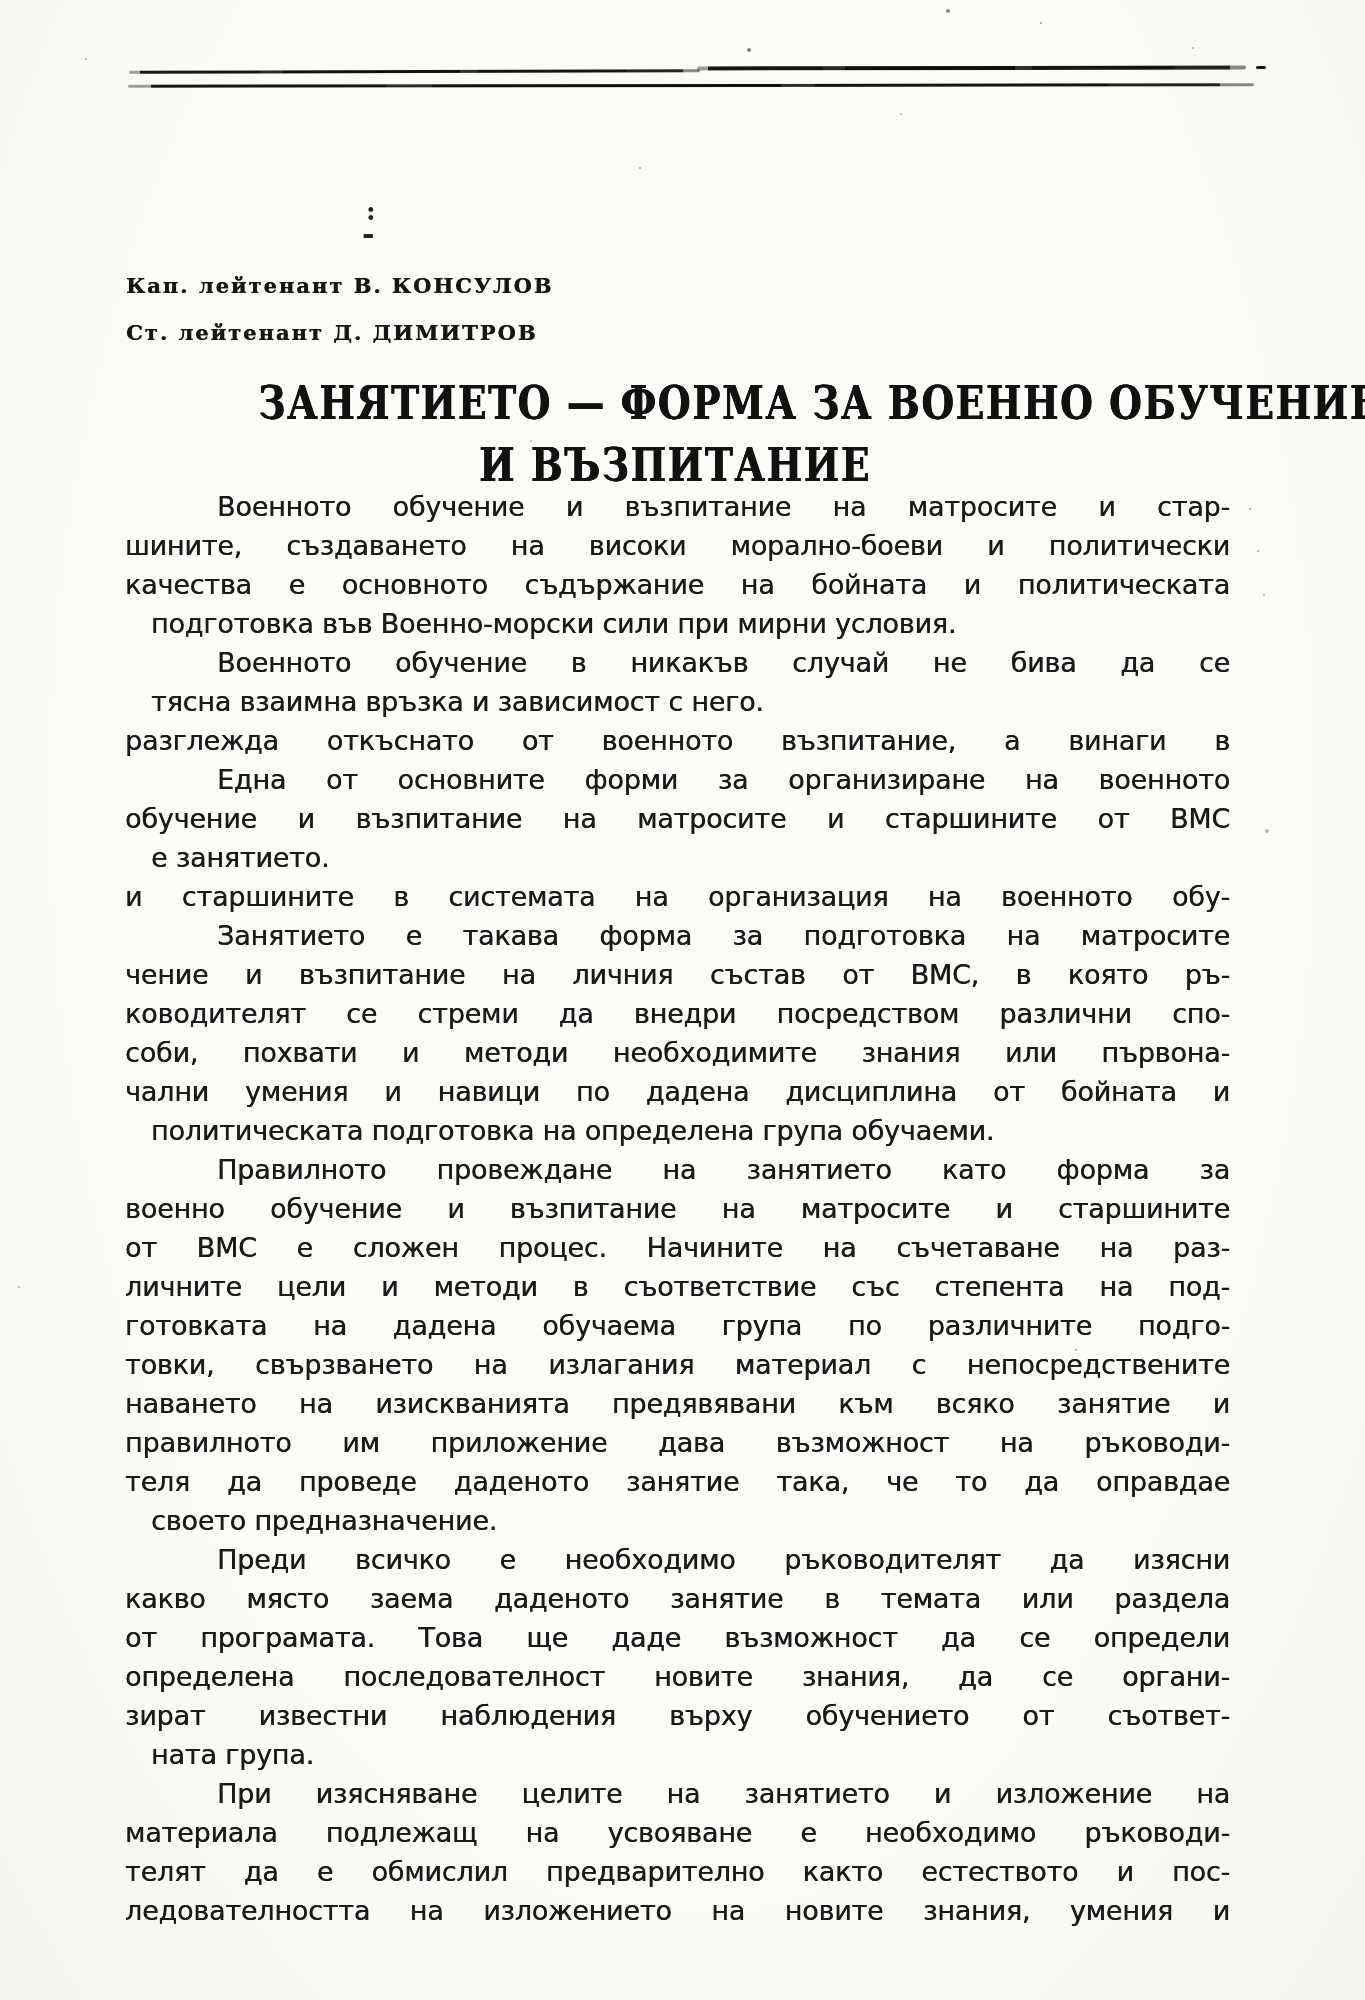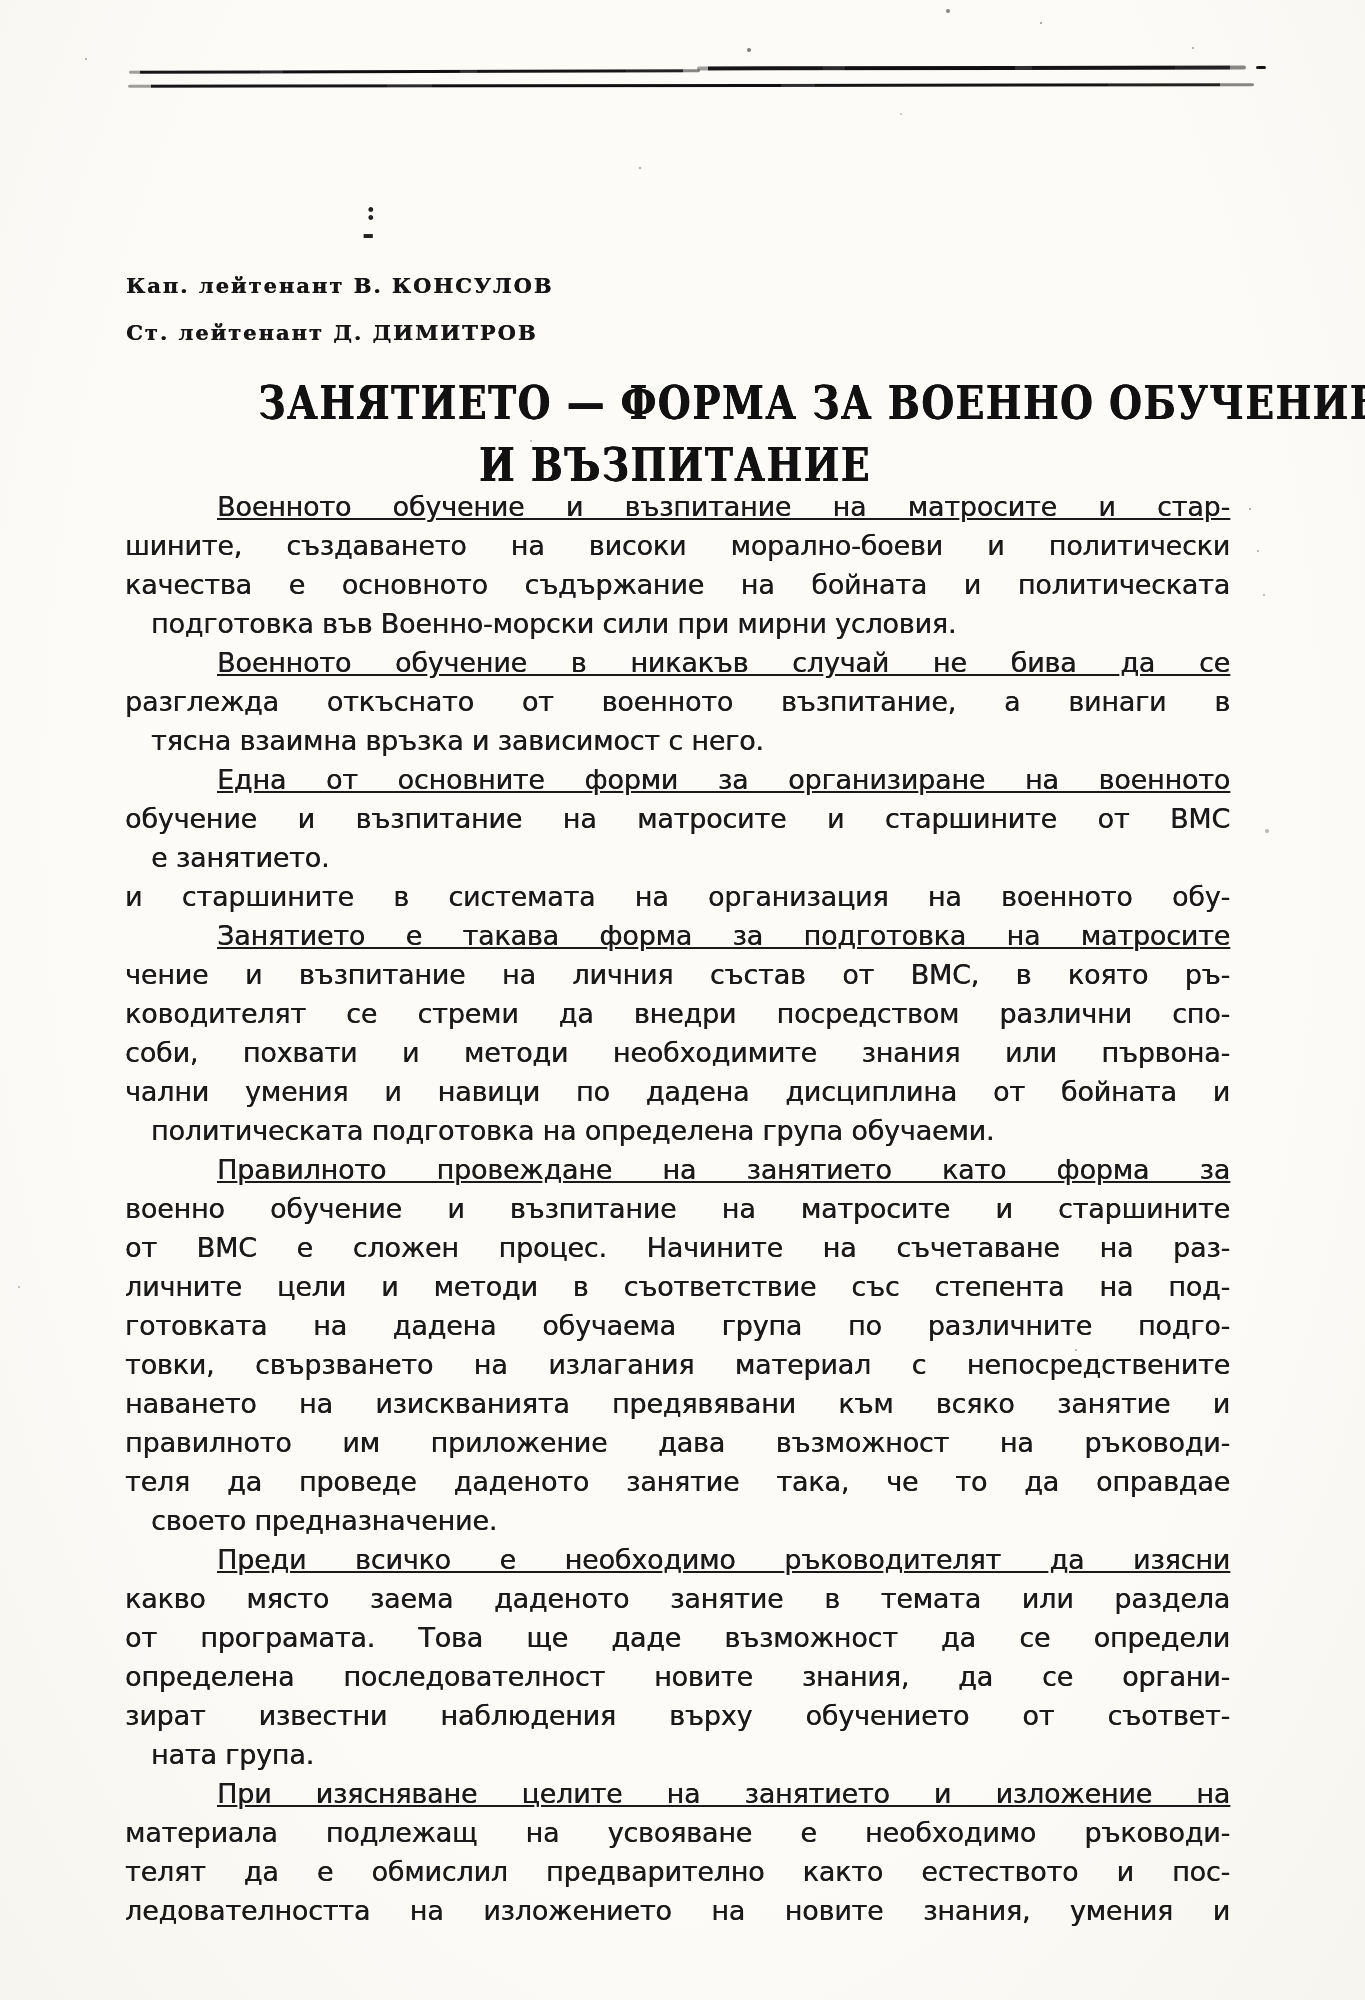--- a/index.html
+++ b/index.html
@@ -105,21 +105,21 @@
     text-shadow: 0.35px 0 0 #1a1a1a;
   }
   .paragraph { margin: 0; }
   .line {
     text-align: justify;
     text-align-last: justify;
     white-space: normal;
     height: 39px;
     overflow: visible;
   }
-  .line.indent { padding-left: 92px; text-decoration: underline; }
+  .line.indent { padding-left: 92px; }
   .line.para-end { text-align-last: left; margin-left: 26px; }
 </style>
 </head>
 <body>
 
 <div class="page">
 
   <div class="rule rule-1a"></div>
   <div class="rule rule-1b"></div>
   <div class="rule rule-1c"></div>
@@ -146,22 +146,22 @@
 
   <div class="body-text">
       <div class="paragraph">
         <div class="line indent">Военното обучение и възпитание на матросите и стар-</div>
         <div class="line">шините, създаването на високи морално-боеви и политически</div>
         <div class="line">качества е основното съдържание на бойната и политическата</div>
         <div class="line para-end">подготовка във Военно-морски сили при мирни условия.</div>
       </div>
       <div class="paragraph">
         <div class="line indent">Военното обучение в никакъв случай не бива да се</div>
+        <div class="line para-end">тясна взаимна връзка и зависимост с него.</div>
         <div class="line">разглежда откъснато от военното възпитание, а винаги в</div>
-        <div class="line para-end">тясна взаимна връзка и зависимост с него.</div>
       </div>
       <div class="paragraph">
         <div class="line indent">Една от основните форми за организиране на военното</div>
         <div class="line">обучение и възпитание на матросите и старшините  от ВМС</div>
         <div class="line para-end">е занятието.</div>
       </div>
       <div class="paragraph">
         <div class="line">и старшините в системата на организация на  военното  обу-</div>
         <div class="line indent">Занятието е такава форма за подготовка на  матросите</div>
         <div class="line">чение и възпитание на личния състав от ВМС, в която  ръ-</div>

